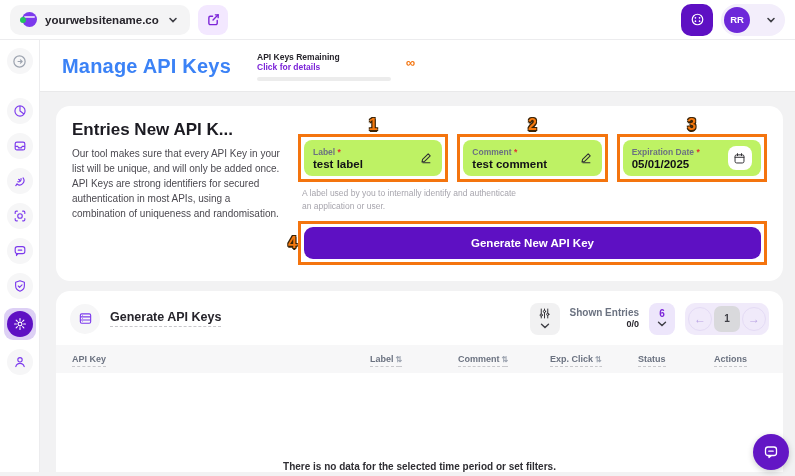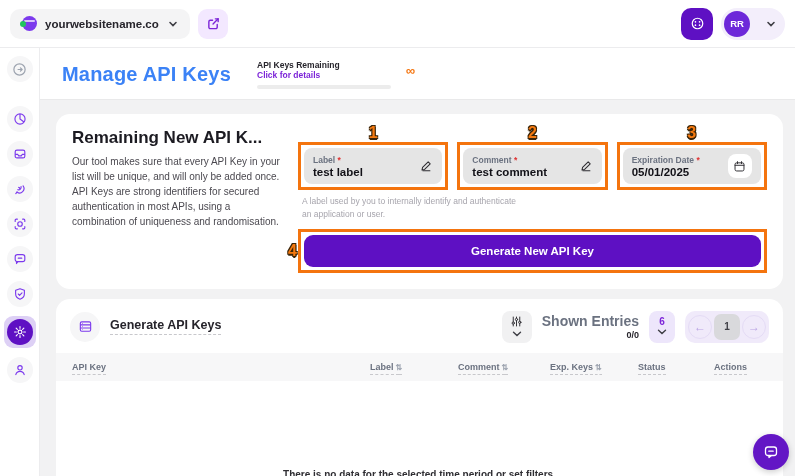--- a/index.html
+++ b/index.html
@@ -1,19 +1,19 @@
 <!DOCTYPE html>
 <html><head>
 <meta charset="utf-8">
 <style>
   * { margin:0; padding:0; box-sizing:border-box; }
   html,body { width:795px; height:476px; overflow:hidden; font-family:"Liberation Sans", sans-serif; background:#f2f2f3; }
 
   
-  .topbar { height:48px; background:#fff; display:flex; align-items:center; justify-content:space-between; padding:0 10px; border-bottom:1px solid #ececee; }
+  .topbar { height:40px; background:#fff; display:flex; align-items:center; justify-content:space-between; padding:0 10px; border-bottom:1px solid #ececee; }
   .topbar-left { display:flex; align-items:center; gap:8px; }
   .site-pill { display:flex; align-items:center; gap:8px; background:#f4f4f5; border-radius:10px; height:30px; padding:0 12px; min-width:180px; cursor:pointer; }
   .favicon { width:15px; height:15px; border-radius:50%; background:#7c3aed; position:relative; flex:0 0 auto; }
   .favicon::before { content:""; position:absolute; left:2px; top:4px; right:2px; height:2px; background:rgba(255,255,255,.7); border-radius:2px; }
   .favicon::after { content:""; position:absolute; left:-2px; top:5px; width:6px; height:6px; border-radius:50%; background:#22c55e; }
   .site-name { font-size:11.5px; color:#26242b; font-weight:600; flex:1; }
   .chev { width:10px; height:10px; color:#3f3f46; }
   .icon-btn { width:30px; height:30px; border-radius:9px; background:#f3e8ff; display:flex; align-items:center; justify-content:center; color:#7c24d8; cursor:pointer; border:none; }
   .topbar-right { display:flex; align-items:center; gap:8px; }
   .apps-btn { width:32px; height:32px; border-radius:10px; background:#5e10c3; color:#fff; display:flex; align-items:center; justify-content:center; cursor:pointer; border:none; }
@@ -50,41 +50,41 @@
   .gen-right { flex:1; min-width:0; padding-top:14px; }
 
   .ann { border:3px solid #f4740e; position:relative; }
   .ann-num { position:absolute; font-size:16px; font-weight:900; color:#f5790f; line-height:1;
              text-shadow:1px 1px 0 #3a2408,-1px 1px 0 #3a2408,1px -1px 0 #3a2408,-1px -1px 0 #3a2408,0 2px 0 #3a2408; }
   .ann-num.top { top:-20px; left:50%; transform:translateX(-50%); }
   .ann-num.left { left:-13px; top:50%; transform:translateY(-50%); }
 
   .fields-row { display:grid; grid-template-columns:1fr 1fr 1fr; gap:9px; }
   .field-box { padding:3px; }
-  .field { background:#e5e5e5; border-radius:8px; padding:5px 9px; display:flex; align-items:center; justify-content:space-between; min-height:36px; cursor:text; }
+  .field { background:#bef264; border-radius:8px; padding:5px 9px; display:flex; align-items:center; justify-content:space-between; min-height:36px; cursor:text; }
   .f-label { font-size:8.5px; color:#6b7280; font-weight:600; }
   .f-req { color:#e03131; }
   .f-value { font-size:11.5px; color:#121117; font-weight:700; margin-top:1px; }
   .f-icon { color:#2f2e33; flex:0 0 auto; }
   .cal-wrap { width:24px; height:24px; background:#fff; border-radius:8px; display:flex; align-items:center; justify-content:center; color:#2f2e33; }
 
   .helper { font-size:8.5px; color:#a7a5ad; line-height:1.5; margin:5px 0 8px 4px; width:220px; }
 
   .btn-box { padding:3px; }
   .gen-btn { width:100%; height:32px; background:#5e10c3; color:#fff; border:none; border-radius:9px; font-size:11.5px; font-weight:700; cursor:pointer; font-family:"Liberation Sans",sans-serif; }
 
   
   .keys-card { padding-top:12px; height:100%; position:relative; }
   .keys-head { display:flex; align-items:center; padding:0 14px 10px; }
   .keys-icon { width:30px; height:30px; border-radius:50%; background:#f6f6f7; color:#7c3aed; display:flex; align-items:center; justify-content:center; margin-right:10px; }
   .keys-title { font-size:12.5px; font-weight:700; color:#26242b; border-bottom:1px dashed #c8c8cc; padding-bottom:2px; }
   .keys-controls { margin-left:auto; display:flex; align-items:center; gap:10px; }
   .filter-btn { width:30px; height:32px; border-radius:8px; background:#f1f1f2; color:#2f2e33; display:flex; flex-direction:column; align-items:center; justify-content:center; cursor:pointer; border:none; gap:1px; }
   .shown { text-align:right; line-height:1.3; }
-  .shown-label { font-size:14px; color:#6b7280; font-weight:600; }
+  .shown-label { font-size:10px; color:#6b7280; font-weight:600; }
   .shown-value { font-size:9px; color:#26242b; font-weight:800; }
   .size-btn { width:26px; height:32px; border-radius:8px; background:#ede6fb; color:#7c24d8; display:flex; flex-direction:column; align-items:center; justify-content:center; font-size:10px; font-weight:700; cursor:pointer; border:none; gap:0; }
   .pager { display:flex; align-items:center; background:#f0eafa; border-radius:10px; padding:3px; gap:2px; }
   .pg-arrow { width:24px; height:24px; border-radius:50%; display:flex; align-items:center; justify-content:center; color:#b9a3e3; font-size:12px; cursor:pointer; border:1px solid #e4dbf5; background:transparent; }
   .pg-num { width:26px; height:26px; border-radius:7px; background:#d9d9dc; color:#3f3f46; font-size:10px; font-weight:700; display:flex; align-items:center; justify-content:center; cursor:pointer; }
 
   .thead { background:#f7f7f8; display:grid; grid-template-columns:298px 88px 92px 88px 76px auto; padding:9px 16px; align-items:center; }
   .th { font-size:9px; color:#6b7280; font-weight:600; display:inline-block; }
   .th span { border-bottom:1px dashed #c8c8cc; padding-bottom:2px; }
   .sort { color:#9ca3af; font-size:8px; margin-left:2px; }
@@ -210,21 +210,21 @@
         <div class="remaining-link">Click for details</div>
         <div class="remaining-value">∞</div>
         <div class="remaining-bar"></div>
       </div>
     </div>
 
     <div class="content">
 
       <div class="card gen-card">
         <div class="gen-left">
-          <div class="gen-title">Remaining New API K...</div>
+          <div class="gen-title">Entries New API K...</div>
           <div class="gen-desc">Our tool makes sure that every API Key in your list will be unique, and will only be added once. API Keys are strong identifiers for secured authentication in most APIs, using a combination of uniqueness and randomisation.</div>
         </div>
         <div class="gen-right">
           <div class="fields-row">
             <div class="ann field-box">
               <span class="ann-num top">1</span>
               <div class="field">
                 <div>
                   <div class="f-label"><span>Label</span> <span class="f-req">*</span></div>
                   <div class="f-value">test label</div>
@@ -311,21 +311,21 @@
               <span class="pg-num">1</span>
               <button class="pg-arrow">→</button>
             </div>
           </div>
         </div>
 
         <div class="thead">
           <div class="th"><span>API Key</span></div>
           <div class="th"><span>Label</span><span class="sort">⇅</span></div>
           <div class="th"><span>Comment</span><span class="sort">⇅</span></div>
-          <div class="th"><span>Exp. Keys</span><span class="sort">⇅</span></div>
+          <div class="th"><span>Exp. Click</span><span class="sort">⇅</span></div>
           <div class="th"><span>Status</span></div>
           <div class="th"><span>Actions</span></div>
         </div>
 
         <div class="empty-msg">There is no data for the selected time period or set filters.</div>
       </div>
     </div>
   </div>
 </div>
 

